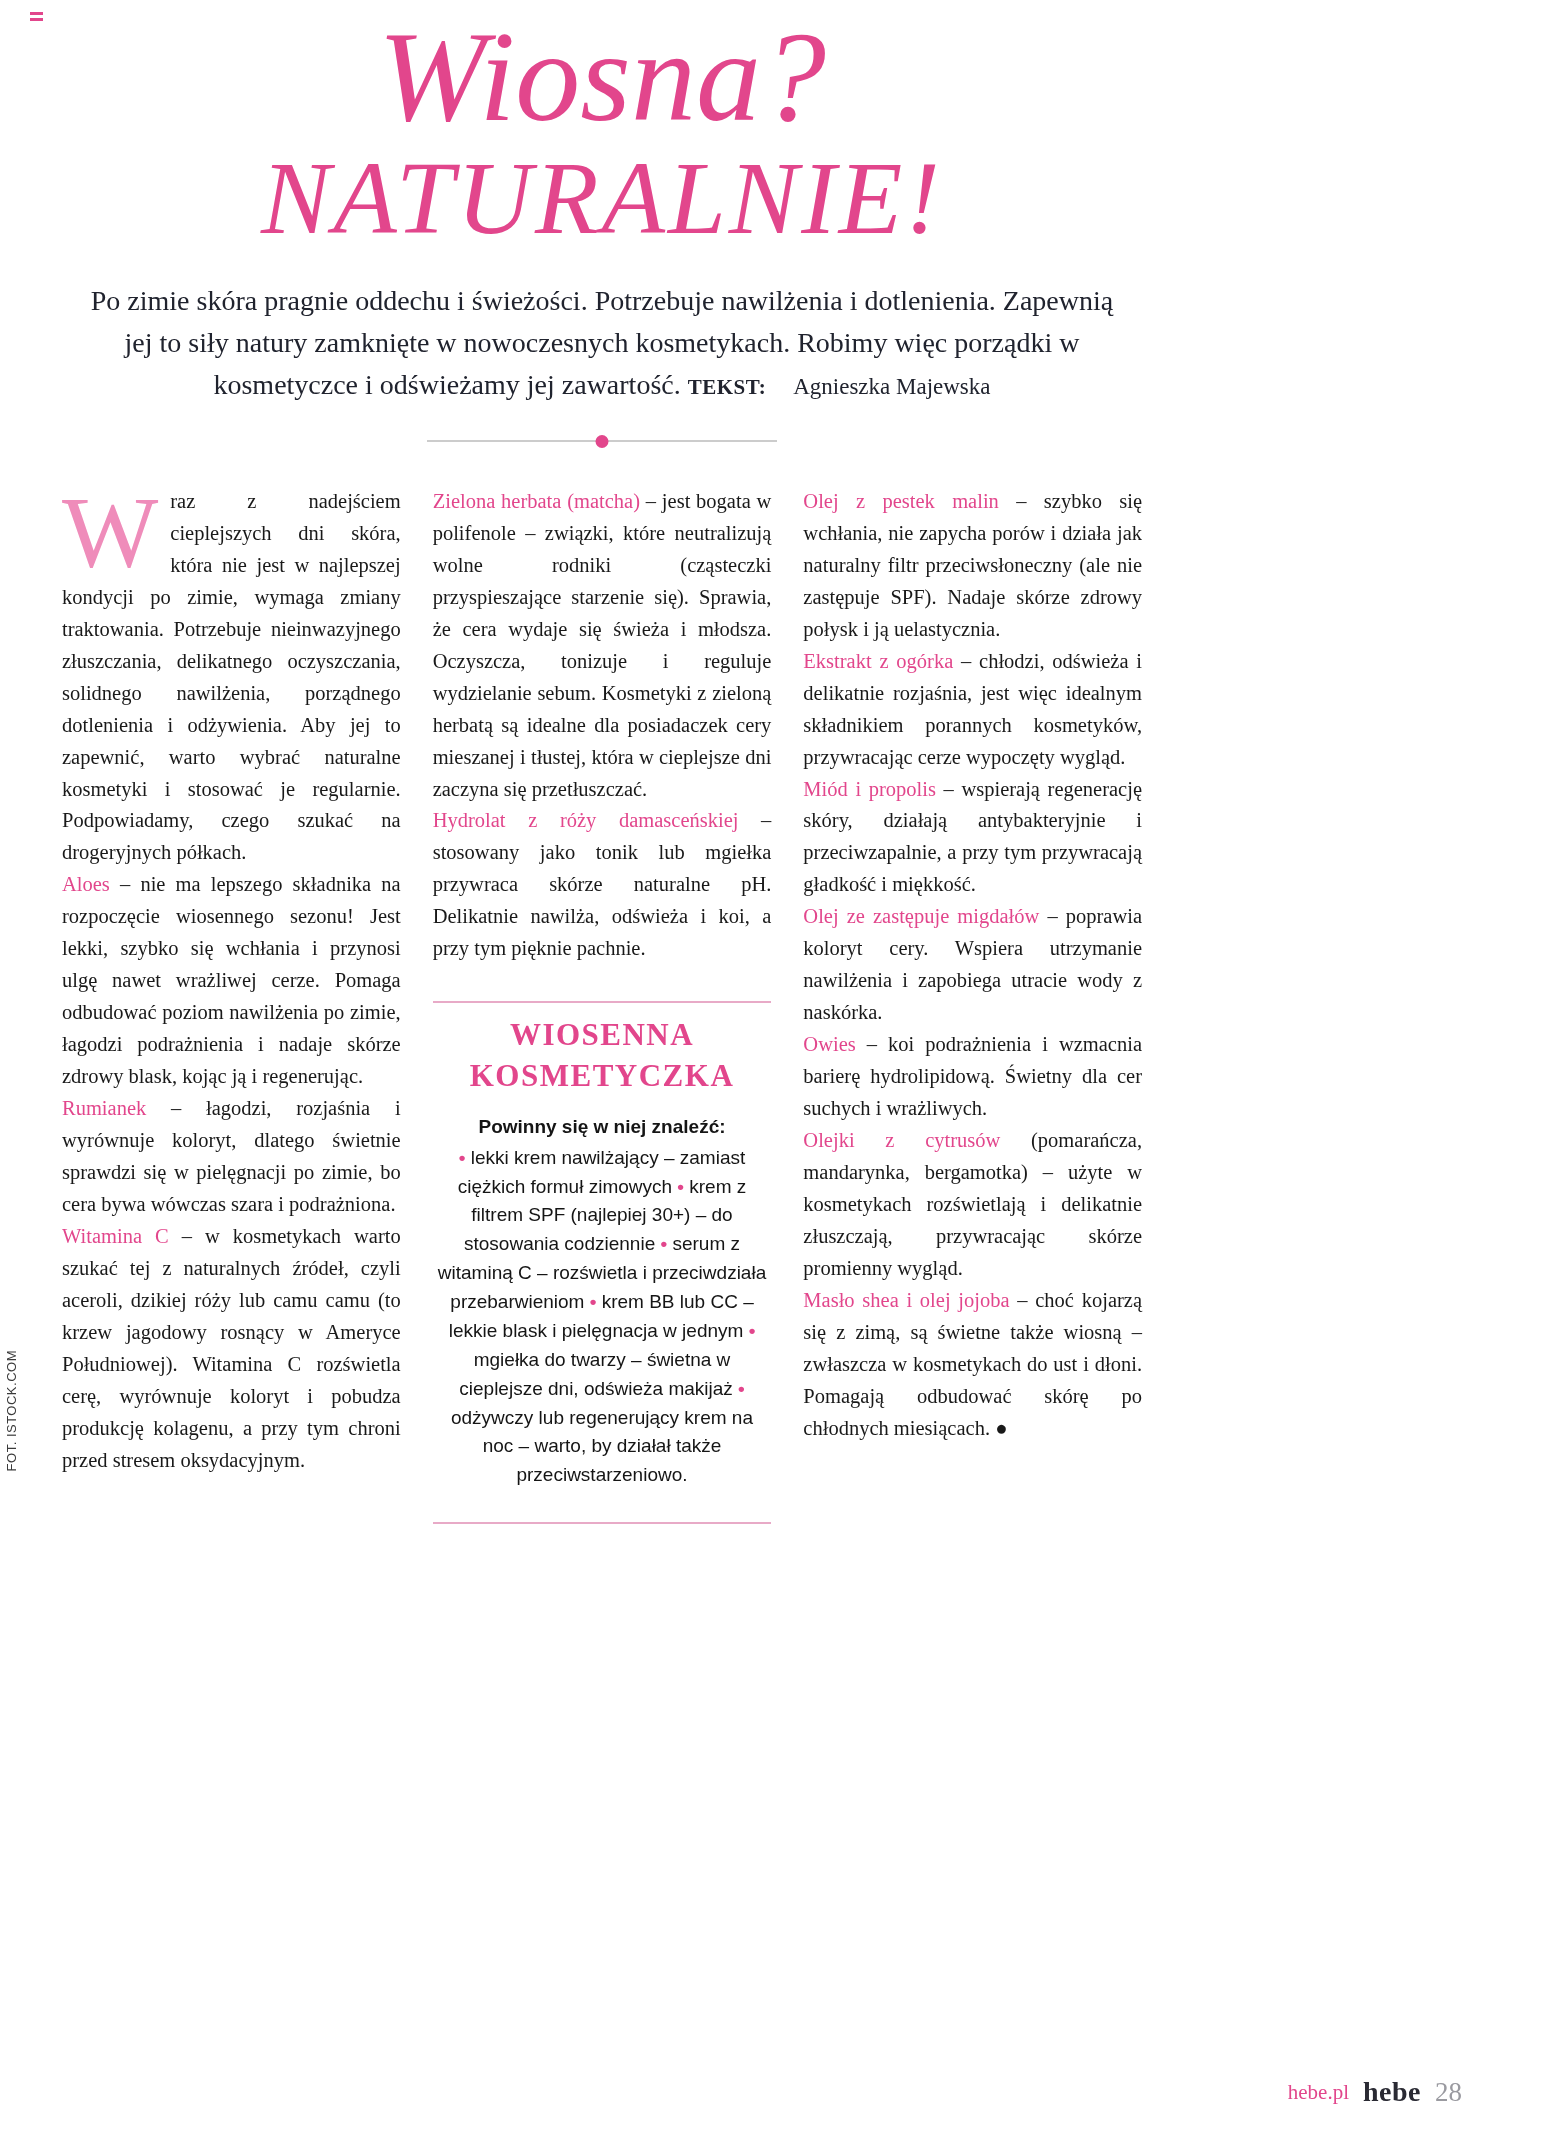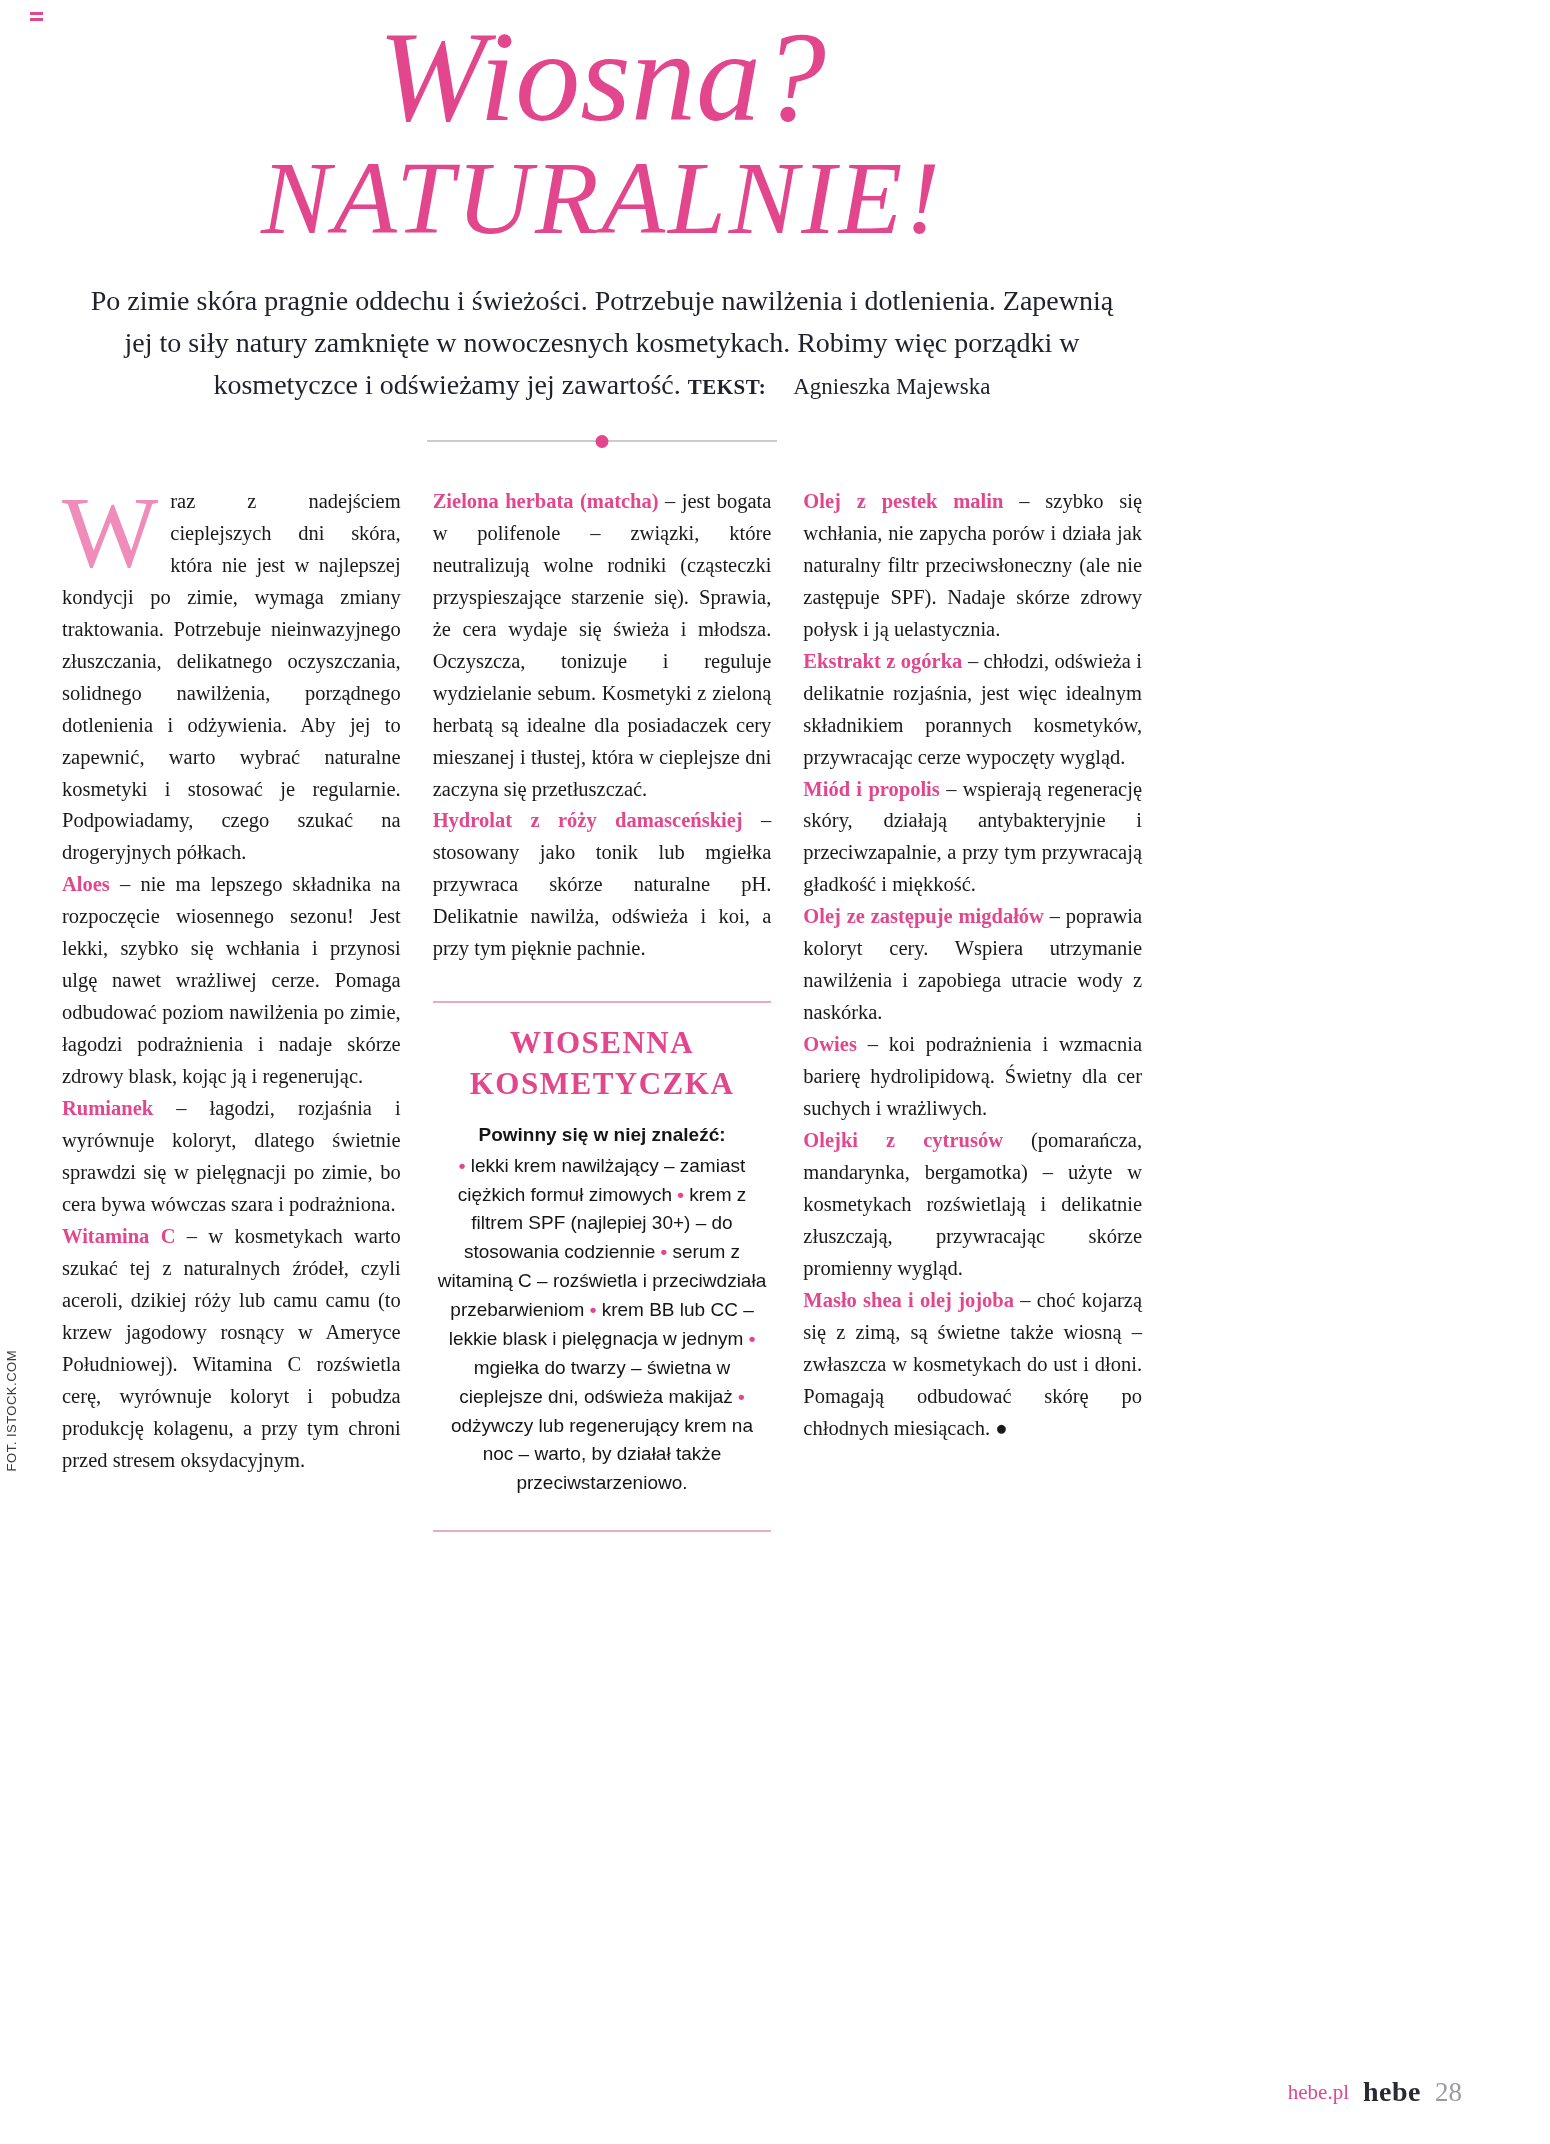--- a/index.html
+++ b/index.html
@@ -34,31 +34,31 @@
   .divider { position:relative; width:350px; margin:34px auto 0; border-top:2px solid #cccccc; height:0; }
   .divider .dot {
     position:absolute; left:50%; top:-7px; width:13px; height:13px;
     border-radius:50%; background:#e2468c; transform:translateX(-50%);
   }
 
   
   .cols { display:flex; gap:32px; margin-top:44px; }
   .col { width:339px; font-size:20.5px; line-height:1.56; text-align:justify; color:#191919; }
   .entry { margin:0; }
-  .term { color:#e2468c; font-weight:700; }
+  .term { color:#e2468c; font-weight:400; }
   .dropcap {
     float:left; font-size:102px; line-height:0.76; color:#ef8cba;
     padding:8px 12px 0 0; font-weight:400;
   }
 
   
   .kbox {
     margin-top:36px;
     border-top:2px solid #e8aac7; border-bottom:2px solid #e8aac7;
-    padding:20px 2px 32px; text-align:center;
+    padding:12px 2px 32px; text-align:center;
   }
   .kbox-title {
     color:#e2468c; font-size:31px; line-height:1.32;
     letter-spacing:1.5px; font-weight:600; margin-bottom:16px;
   }
   .kbox-intro {
     font-family:"Liberation Sans", sans-serif; font-weight:700;
     font-size:19px; line-height:1.5; color:#151515; margin-bottom:2px;
   }
   .kbox-body {

